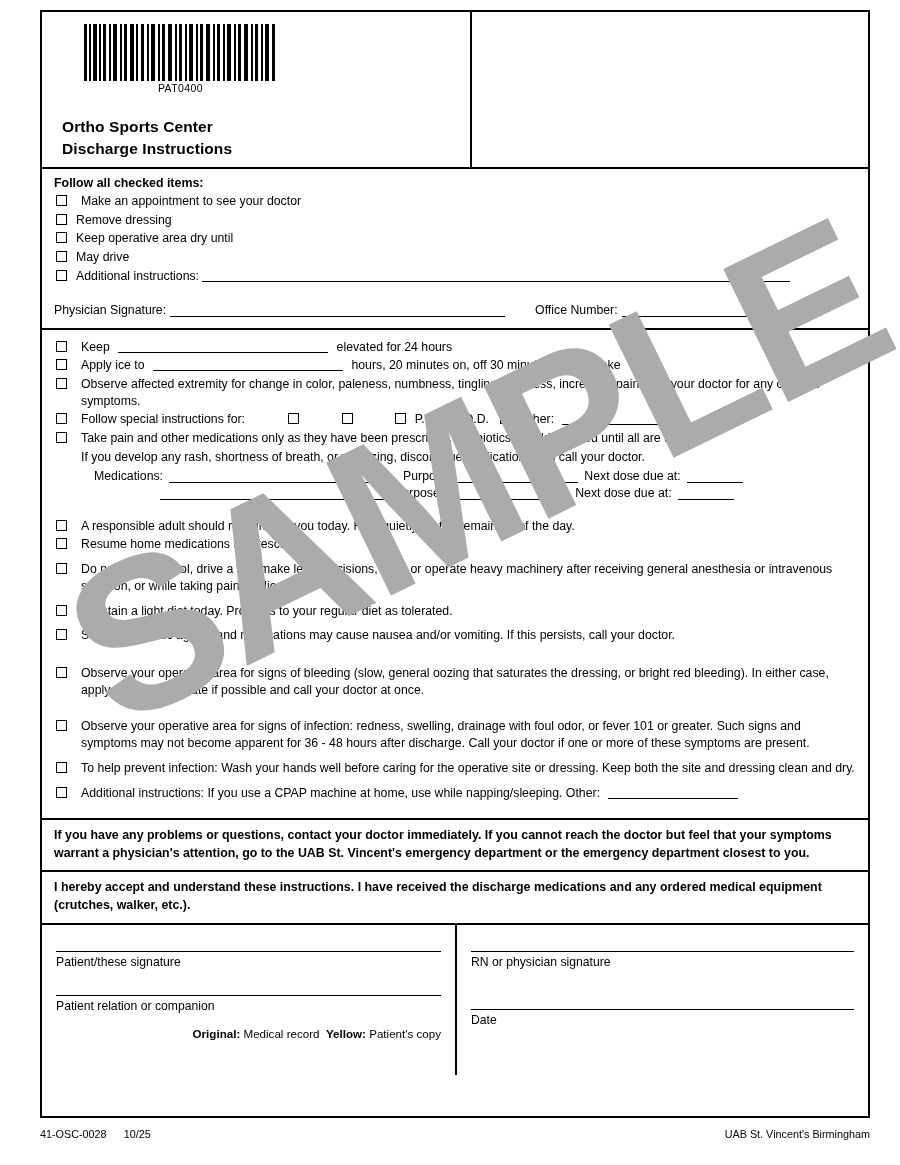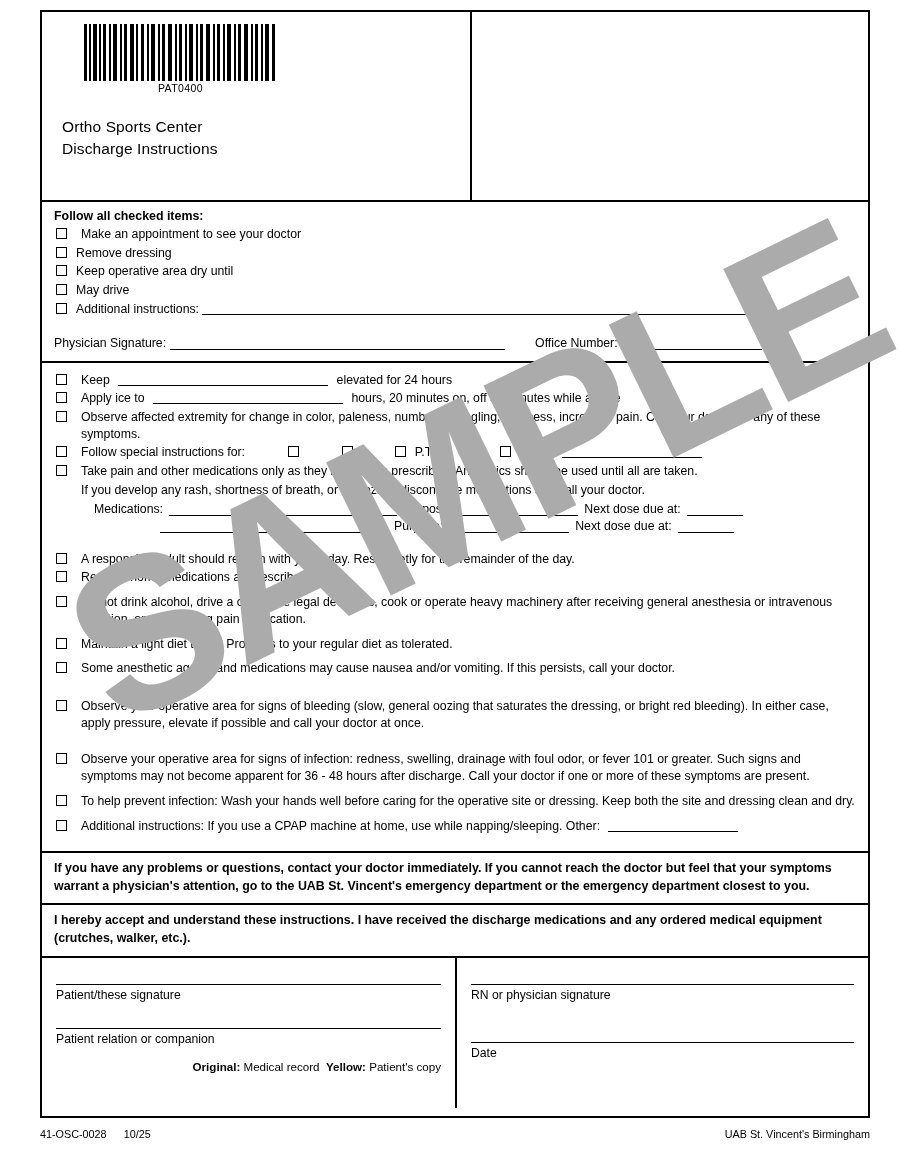--- a/index.html
+++ b/index.html
@@ -22,21 +22,21 @@
     position: absolute;
     left: 40px; top: 10px;
     width: 830px; height: 1108px;
     border: 2px solid #000;
     background: #fff;
   }
 
   
   .header-band {
     display: flex;
-    height: 190px;
+    height: 157px;
     border-bottom: 2px solid #000;
   }
   .header-left {
     width: 430px;
     border-right: 2px solid #000;
     padding: 12px 0 0 20px;
     position: relative;
   }
   .header-right { flex: 1; }
 
@@ -49,21 +49,21 @@
     margin-left: 22px;
     width: 193px;
     text-align: center;
     font-size: 10.5px;
     letter-spacing: .4px;
     margin-top: 1px;
   }
   .form-title {
     margin-top: 22px;
     font-size: 15.5px;
-    font-weight: normal;
+    font-weight: bold;
     line-height: 1.42;
     letter-spacing: .1px;
   }
 
   
   .section {
     border-bottom: 2px solid #000;
     padding: 7px 10px 8px 12px;
   }
   .section.last { border-bottom: none; }

